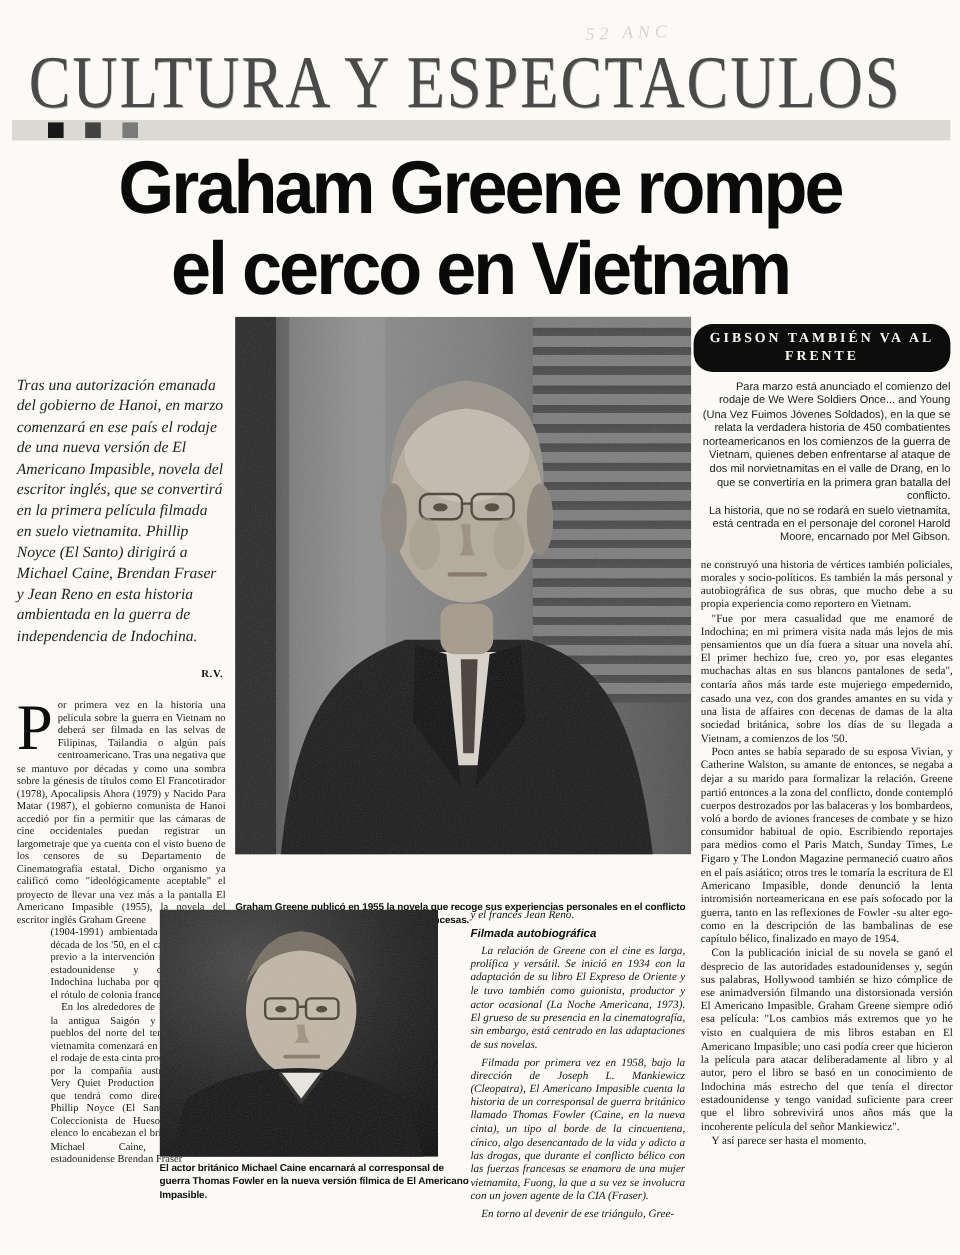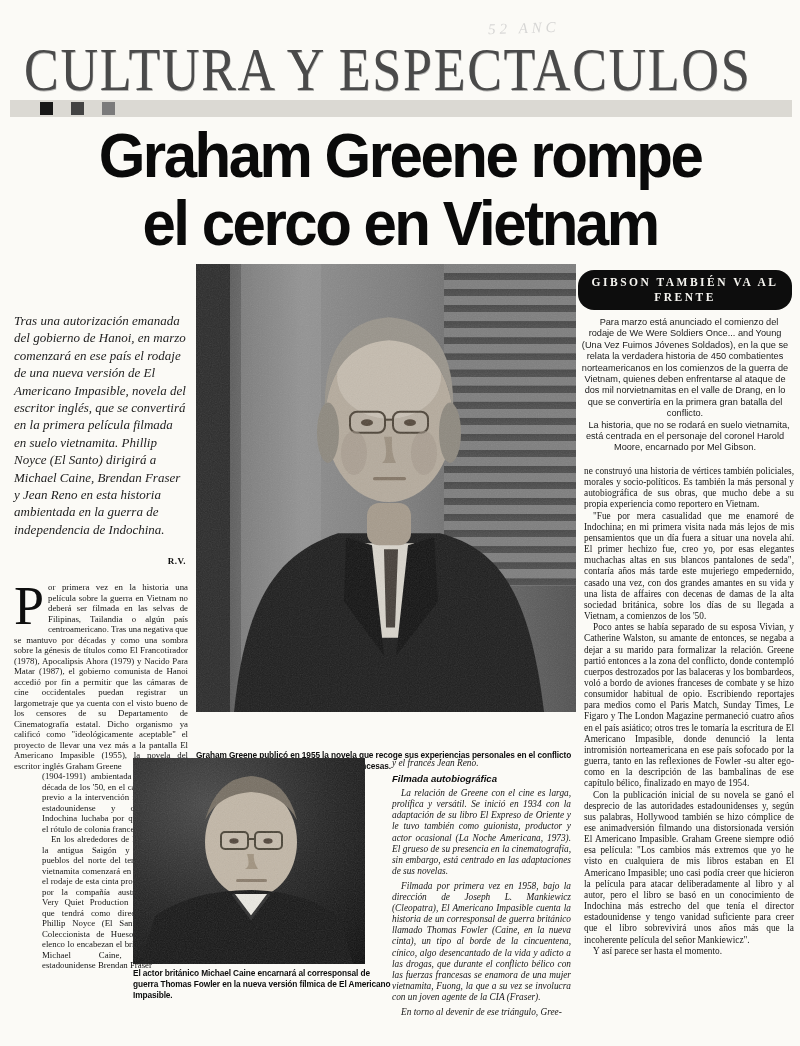--- a/index.html
+++ b/index.html
@@ -83,21 +83,21 @@
   .sidebar { position:absolute; left:578px; top:270px; width:214px; }
   .sidebar-title {
     background:#0d0d0d; color:#f6f5f0; text-align:center;
     font-family:"Liberation Serif", serif; font-weight:bold;
     font-size:11.5px; line-height:15px; letter-spacing:2.5px;
     padding:5px 10px;
     border-radius:16px;
   }
   .sidebar-body {
     font-family:"Liberation Sans", sans-serif; font-size:9.2px;
-    line-height:11.4px; color:#1a1a1a; padding-top:7px; text-align:center;
+    line-height:11.4px; color:#1a1a1a; padding-top:7px; text-align:right;
   }
   .sidebar-body p { margin:0; }
   .sidebar-body .indent { text-indent:8px; }
   
   .right-col {
     position:absolute; left:584px; top:466px; width:210px;
     font-size:9.3px; line-height:11.15px; text-align:justify; color:#151515;
   }
   .right-col p { margin:0; }
 </style>

